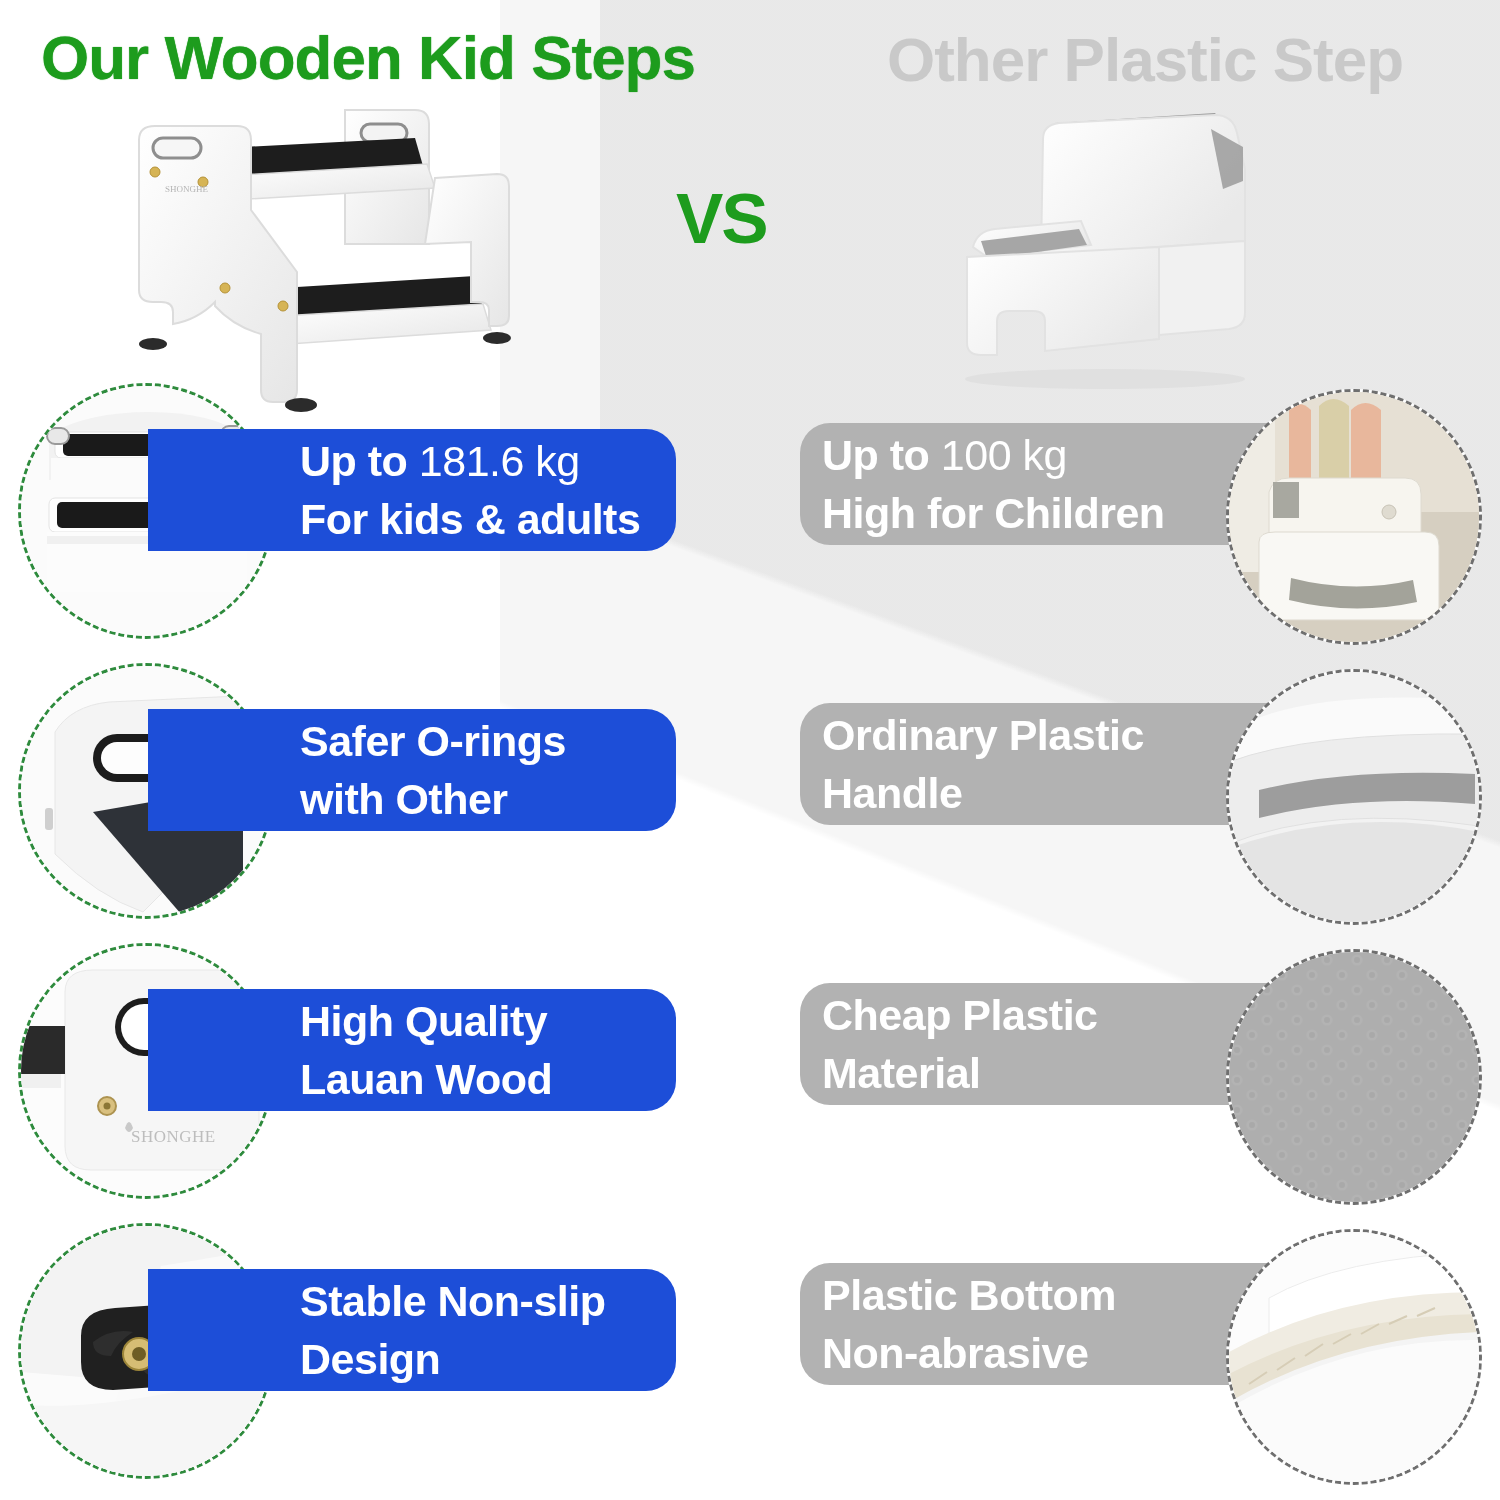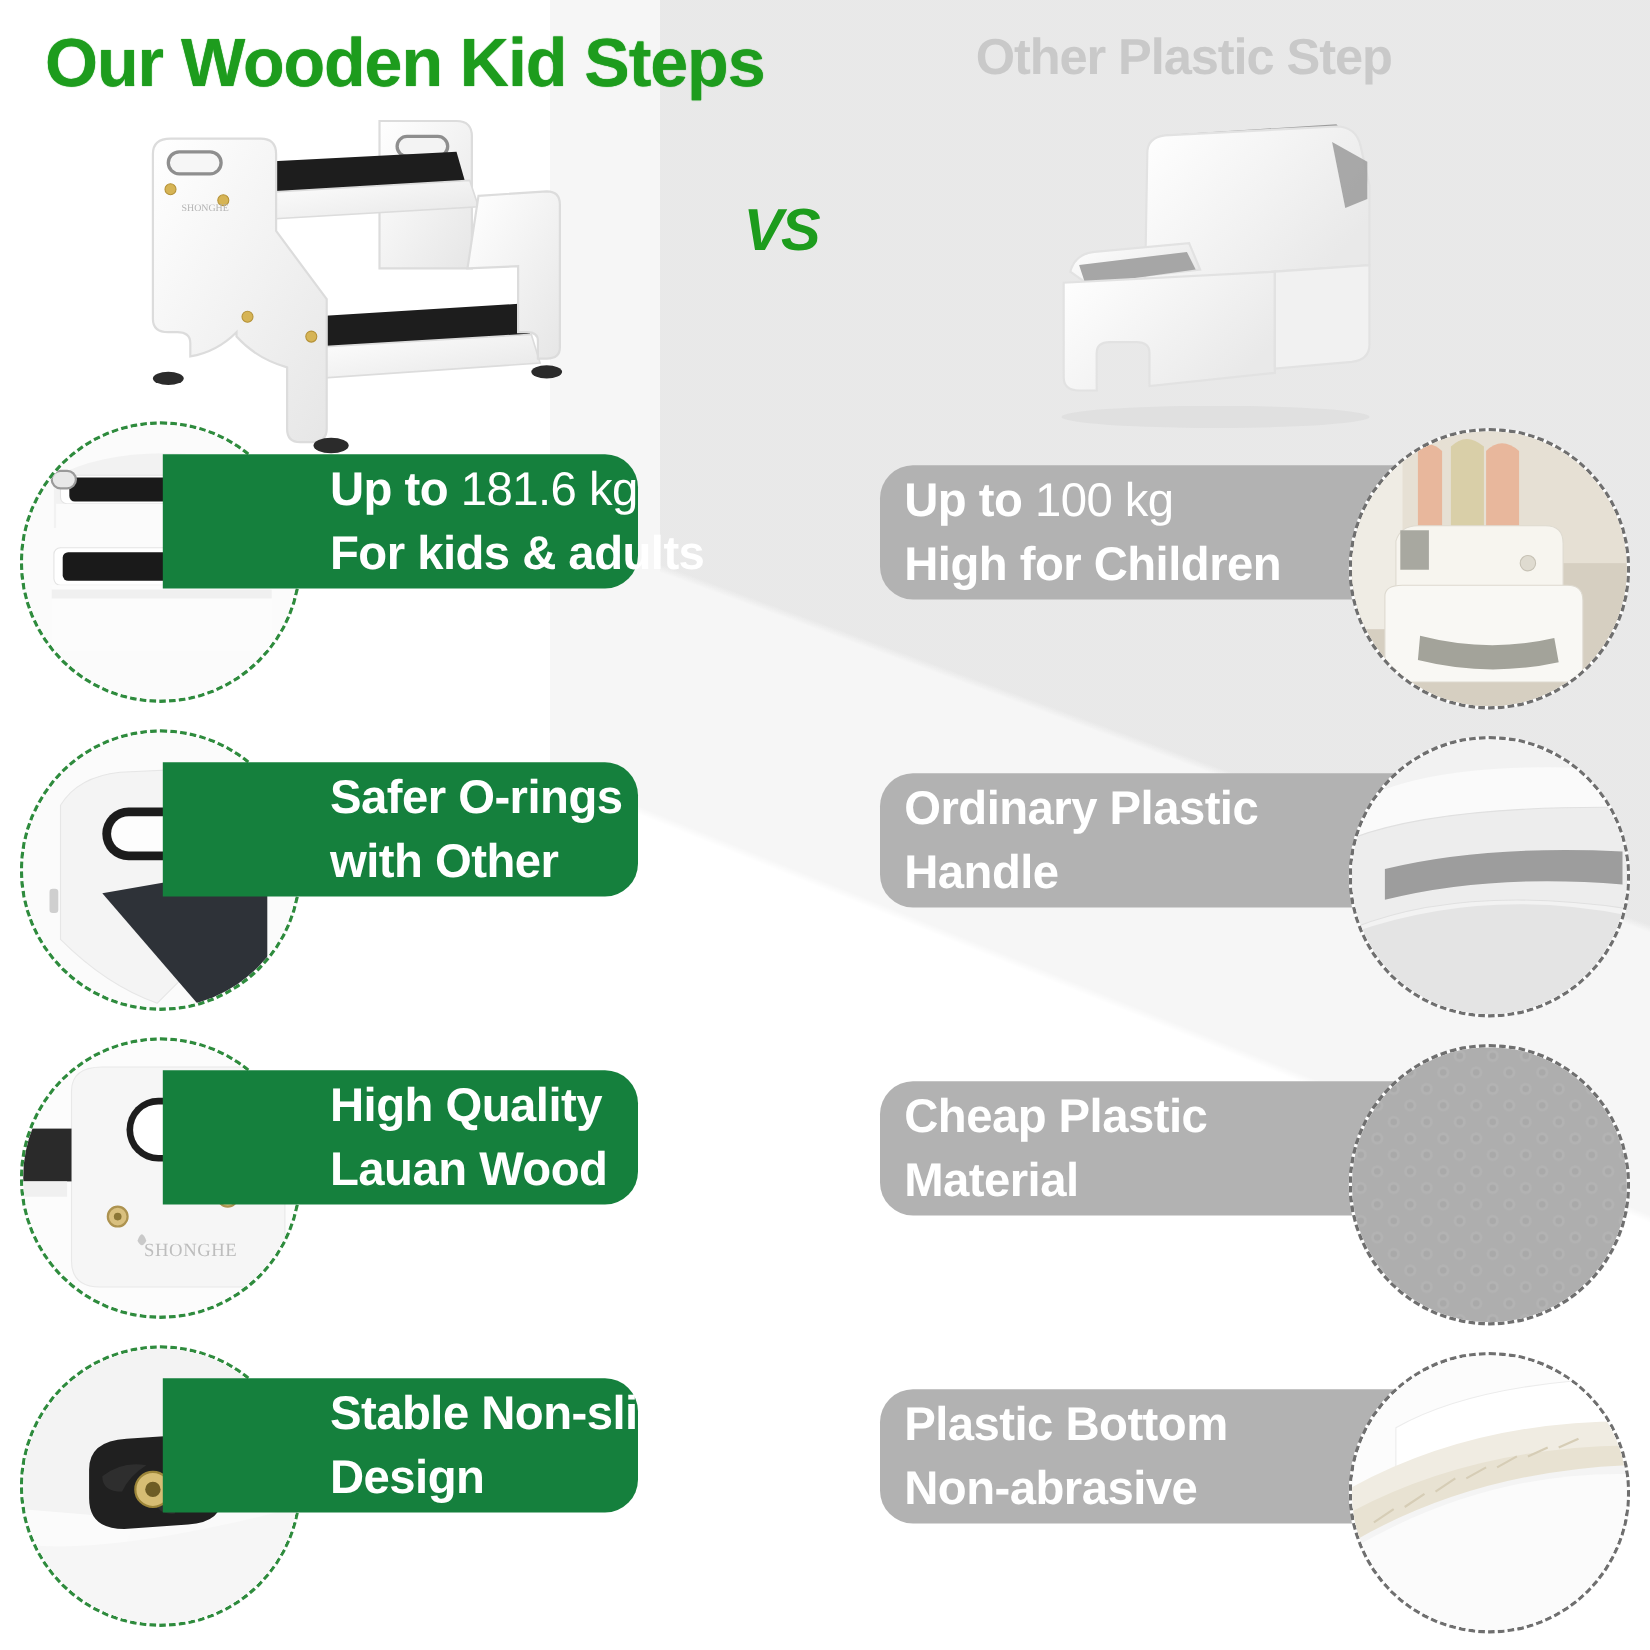--- a/index.html
+++ b/index.html
@@ -11,45 +11,45 @@
     background:linear-gradient(200deg, rgba(0,0,0,0.055) 0%, rgba(0,0,0,0.055) 46%, rgba(0,0,0,0) 46.4%);
     pointer-events:none;}
   .diag-band2{position:absolute;top:0;right:0;width:1000px;height:1500px;
     background:linear-gradient(202deg, rgba(0,0,0,0.035) 0%, rgba(0,0,0,0.035) 58%, rgba(0,0,0,0) 58.4%);
     pointer-events:none;}
 
   
   .title{position:absolute;font-weight:bold;letter-spacing:-1px;white-space:nowrap;margin-left:19px;}
   .title-left{left:22px;top:22px;font-size:62px;color:#1d9c1d;
      text-shadow:0 0 1px #1d9c1d;}
-  .title-right{left:868px;top:24px;font-size:46px;color:#c9c9c9;}
-
-  
-  .vs{position:absolute;left:676px;top:178px;font-size:54px;font-weight:bold;
-      color:#1d9c1d;letter-spacing:-2px;font-style:italic;}
+  .title-right{left:868px;top:24px;font-size:62px;color:#c9c9c9;}
+
+  
+  .vs{position:absolute;left:676px;top:178px;font-size:71px;font-weight:bold;
+      color:#1d9c1d;letter-spacing:-2px;}
 
   
   .hero{position:absolute;}
   .hero-left{left:105px;top:100px;width:420px;height:320px;}
   .hero-right{left:915px;top:95px;width:380px;height:300px;}
 
   
   .row{position:absolute;left:0;width:1500px;height:280px;}
   .r1{top:375px;} .r2{top:655px;} .r3{top:935px;} .r4{top:1215px;}
 
   
   .circ{position:absolute;width:250px;height:250px;border-radius:50%;
         overflow:hidden;background:#fdfdfd;}
   .circ.left{left:18px;top:8px;border:3px dashed #2e8b3d;}
   .circ.right{right:18px;top:14px;border:3px dashed #6f6f6f;}
 
   
   .pill{position:absolute;border-radius:30px;display:flex;flex-direction:column;
         justify-content:center;box-sizing:border-box;}
-  .pill-green{left:148px;top:38px;width:432px;height:122px;background:#15803d;
+  .pill-green{left:148px;top:54px;width:528px;height:122px;background:#1d4ed8;
      padding:0 0 0 152px;border-radius:0 30px 30px 0;}
   .pill-gray{left:800px;top:48px;width:500px;height:122px;background:#b2b2b2;
      padding:0 0 0 22px;border-radius:30px;}
   .pill-line{color:#ffffff;font-size:43px;font-weight:bold;line-height:58px;
      white-space:nowrap;letter-spacing:-0.5px;}
   .pill-line .light{font-weight:normal;}
 
   
   svg{display:block;}
 </style>

